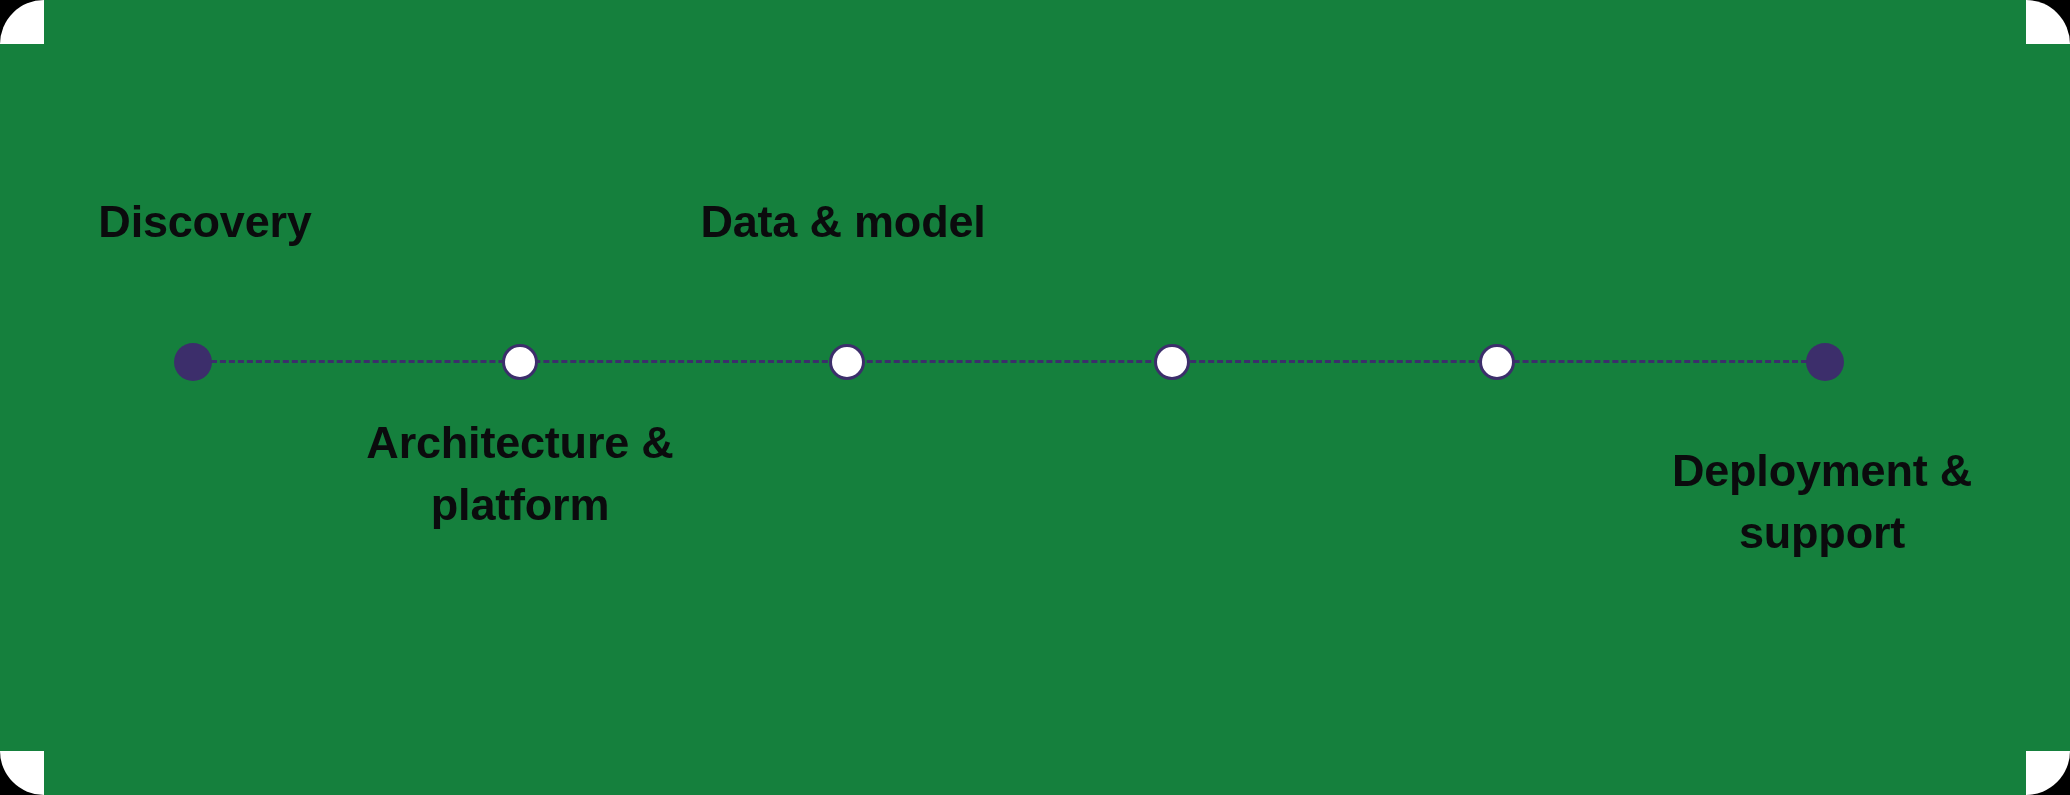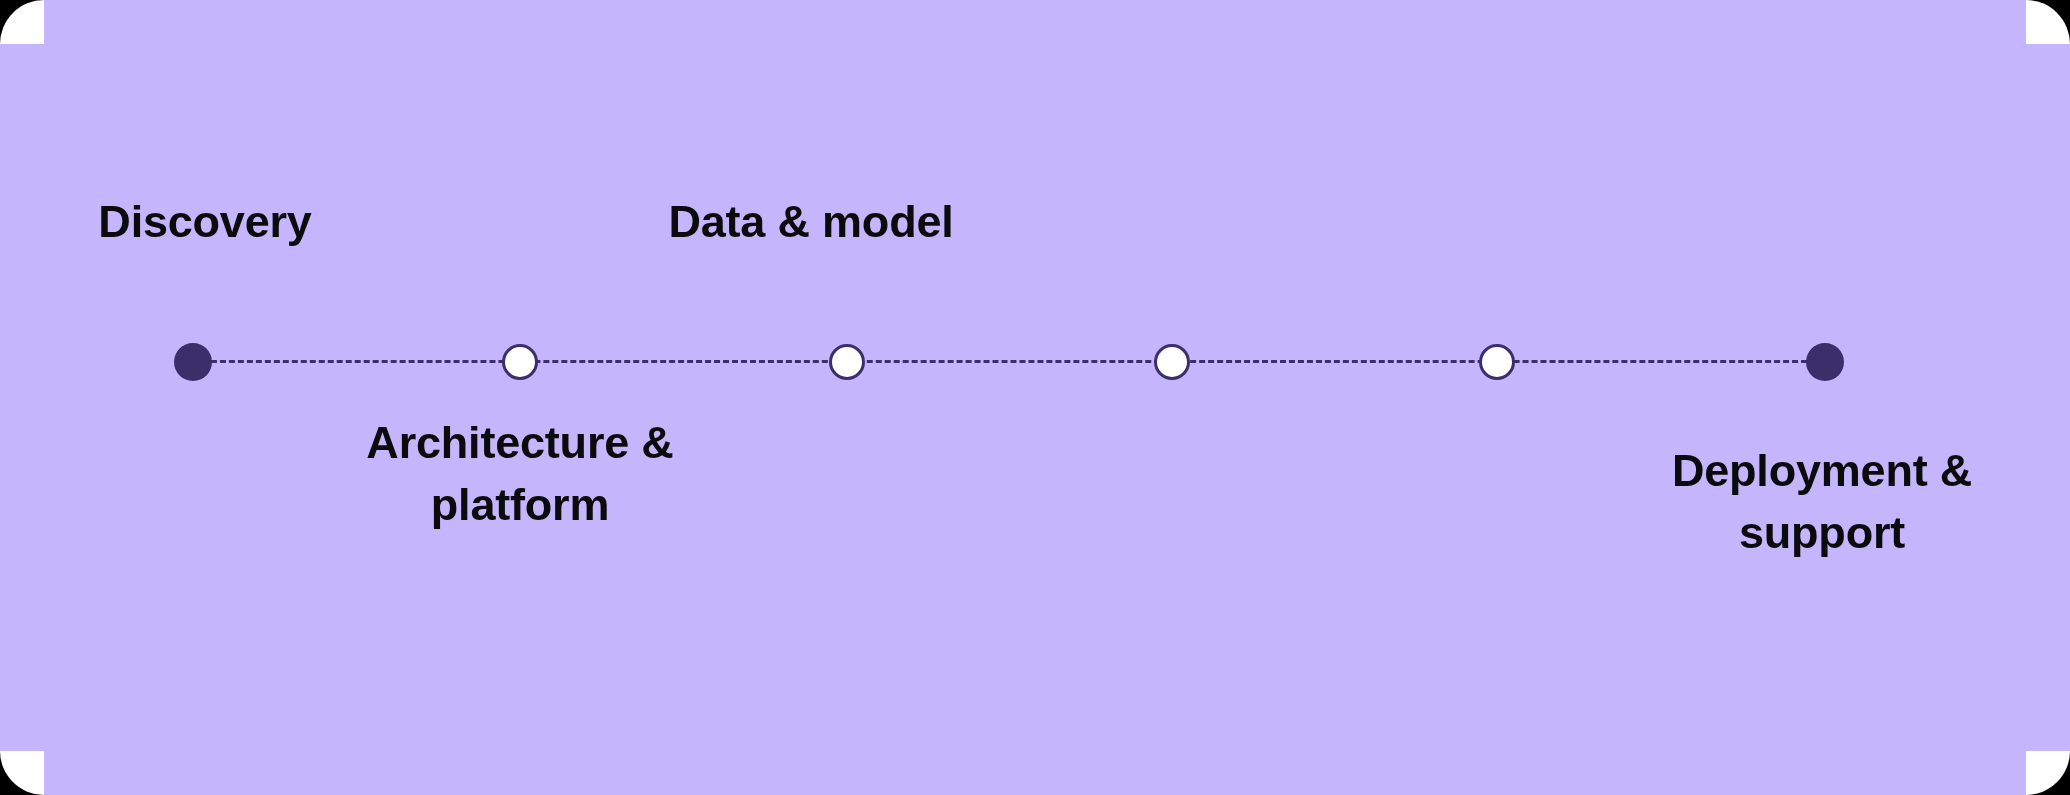--- a/index.html
+++ b/index.html
@@ -5,21 +5,21 @@
 <style>
   html, body {
     margin: 0;
     padding: 0;
     background: #000000;
   }
   #canvas {
     position: relative;
     width: 2070px;
     height: 795px;
-    background: #c4b5fd;
+    background: #15803d;
     overflow: hidden;
     font-family: "Liberation Sans", "DejaVu Sans", sans-serif;
     -webkit-font-smoothing: antialiased;
   }
 
   
   .corner {
     position: absolute;
     width: 44px;
     height: 44px;
@@ -109,21 +109,21 @@
 
     <div class="node filled" style="left:193px;"></div>
     <div class="node hollow" style="left:520px;"></div>
     <div class="node hollow" style="left:847px;"></div>
     <div class="node hollow" style="left:1172px;"></div>
     <div class="node hollow" style="left:1497px;"></div>
     <div class="node filled" style="left:1825px;"></div>
 
     <div class="label above" style="left:-10px;">Discovery</div>
 
-    <div class="label above" style="left:596px;">Data &amp; model</div>
+    <div class="label above" style="left:628px;">Data &amp; model</div>
 
 
     <div class="label below" style="left:305px;text-align:center;">Architecture &amp;
 platform</div>
 
 
     <div class="label below" style="left:1607px;margin-top:28px;">Deployment &amp;
 support</div>
 
   </div>

